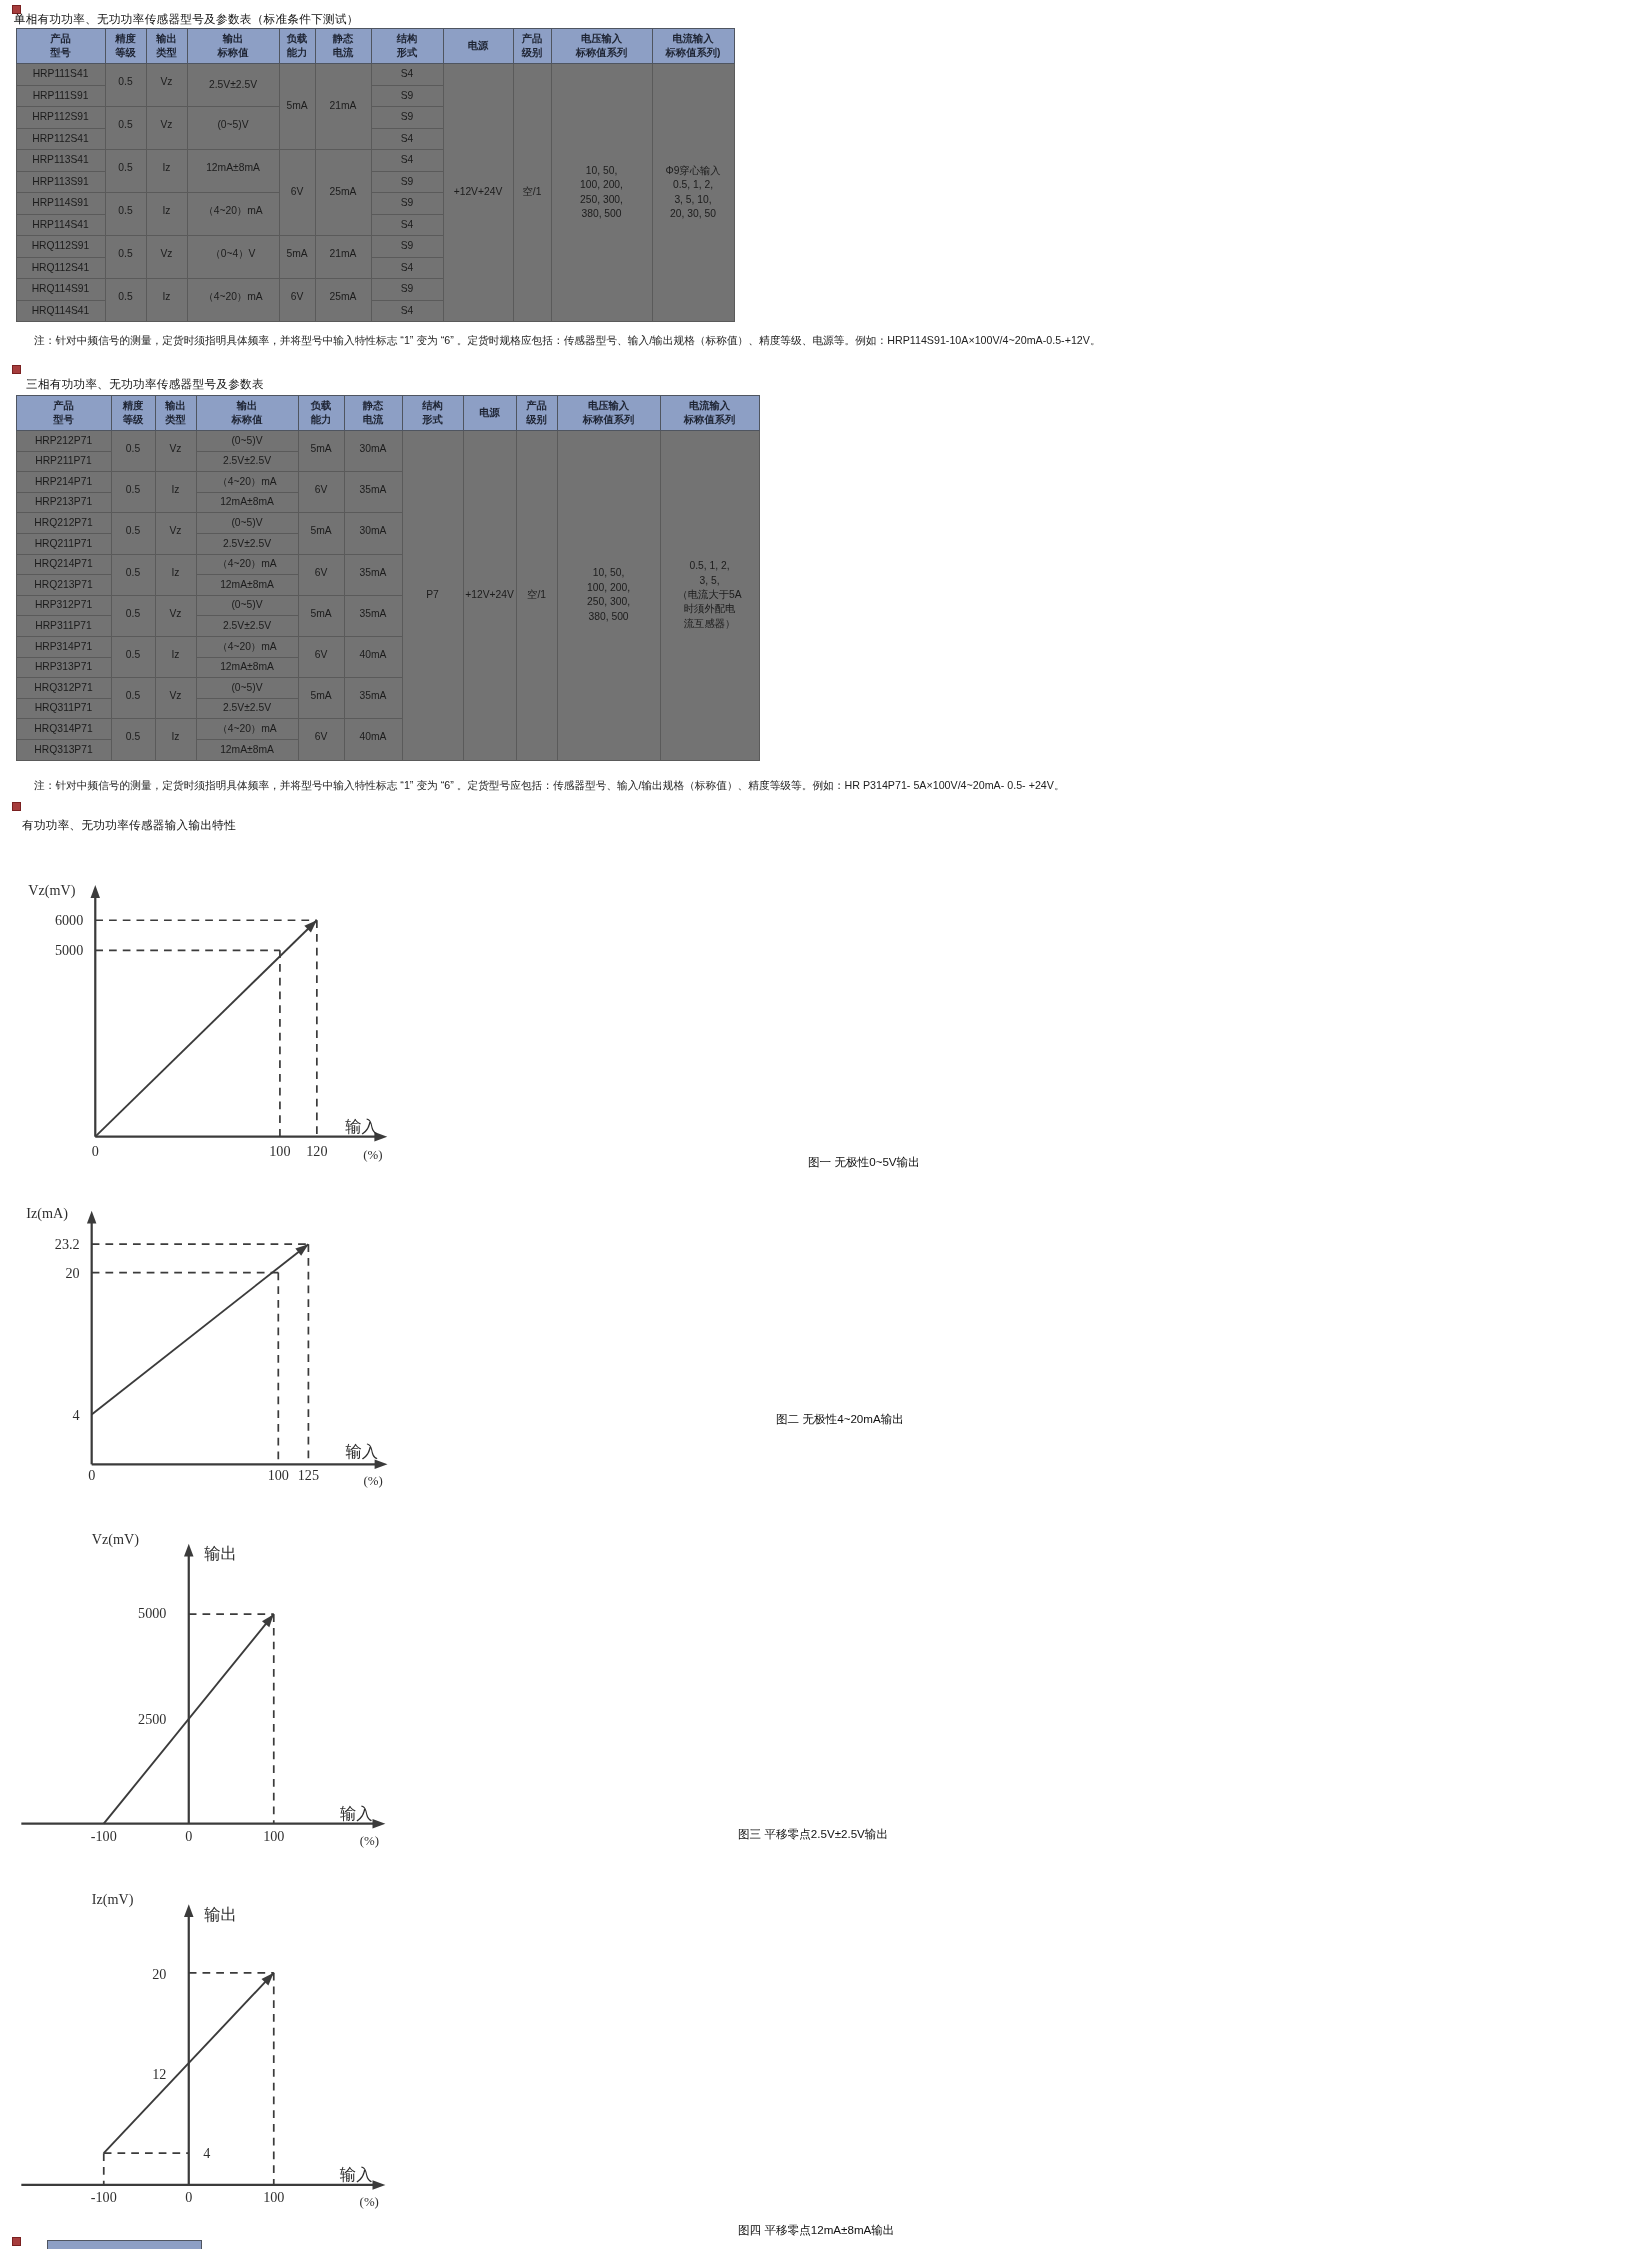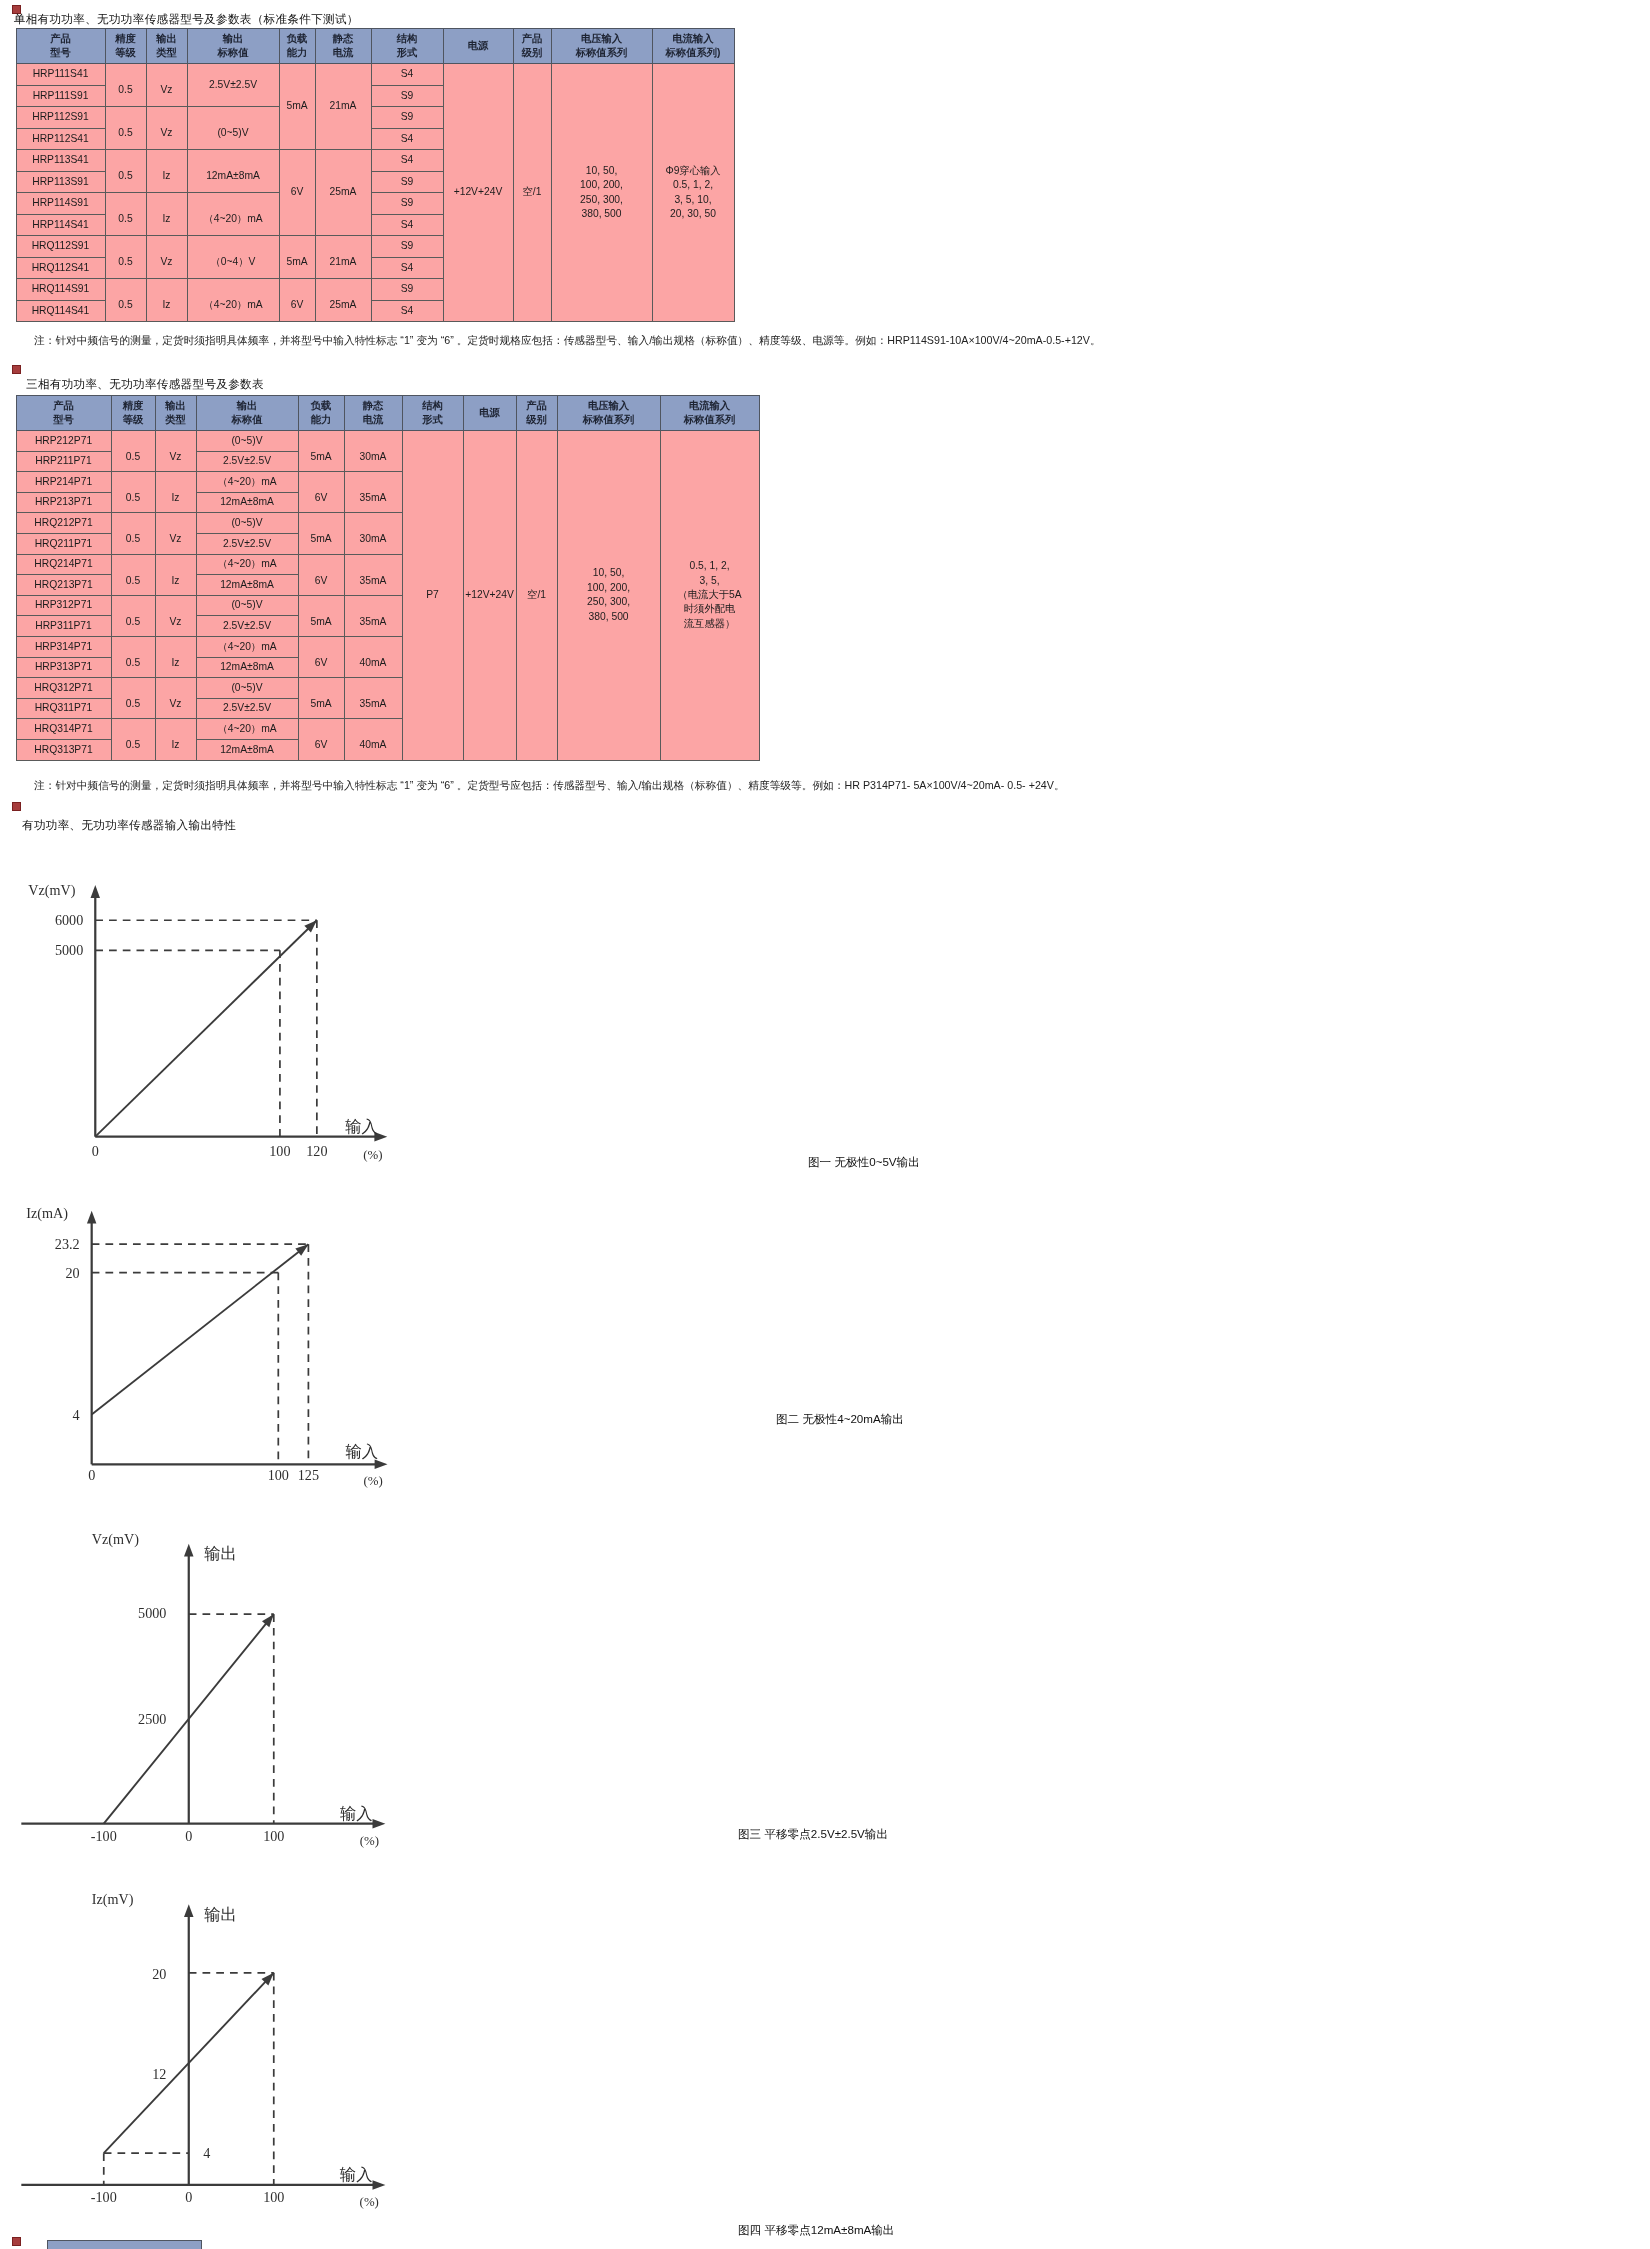--- a/index.html
+++ b/index.html
@@ -1,26 +1,26 @@
 <!DOCTYPE html>
 <html style="font-size:13.8px"><head>
 <meta charset="utf-8">
 <style>
   *{margin:0;padding:0;box-sizing:border-box}
   html,body{background:#ffffff}
   body{width:1651px;height:2250px;position:relative;font-family:"Liberation Sans",sans-serif;color:#1f1f1f;overflow:hidden}
   .mark{position:absolute;left:12px;width:8.6px;height:8.6px;background:#a63d3d;border:0.9px solid #7a2020}
   .doc-title{position:absolute;font-size:11.6px;font-weight:normal;white-space:nowrap;color:#101010;letter-spacing:0.3px}
   .note{position:absolute;font-size:10.7px;white-space:nowrap;color:#222}
-  table.spec{position:absolute;border-collapse:collapse;table-layout:fixed;background:#fca5a5}
+  table.spec{position:absolute;border-collapse:collapse;table-layout:fixed;background:#737373}
   .spec th{background:#8d9fc5;color:#1e2433;font-size:10.3px;font-weight:bold;line-height:1.4;white-space:pre-line;border:0.9px solid #4f5560;padding:2.6px 1.7px;text-align:center}
   .spec td{border:0.9px solid #5a5a5a;font-size:10.3px;text-align:center;vertical-align:middle;white-space:pre-line;line-height:1.4;padding:0 1.7px;color:#1c1c1c}
   #table1 td{height:21.5px}
   #table2 td{height:20.6px}
-  .spec td.vtop{vertical-align:top;padding-top:19px}
+  .spec td.vtop{vertical-align:top;padding-top:11px}
   svg.fig{position:absolute;overflow:visible}
   svg.fig text{font-family:"Liberation Serif","DejaVu Serif",serif;fill:#2e2e2e}
   .caption{position:absolute;font-size:11.6px;color:#111;white-space:nowrap}
   .partial-header{position:absolute;left:47px;top:2240px;width:155px;height:9.5px;background:#8d9fc5;border:0.9px solid #4f5560}
 </style>
 </head>
 <body>
 
 <div>
 

